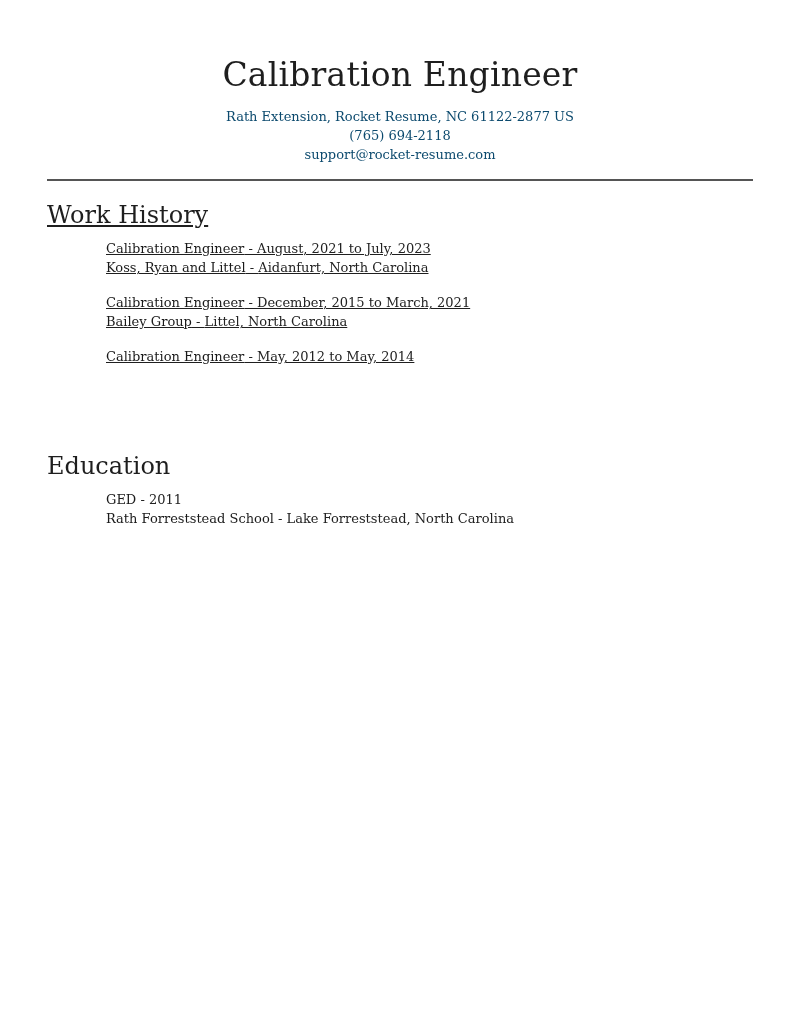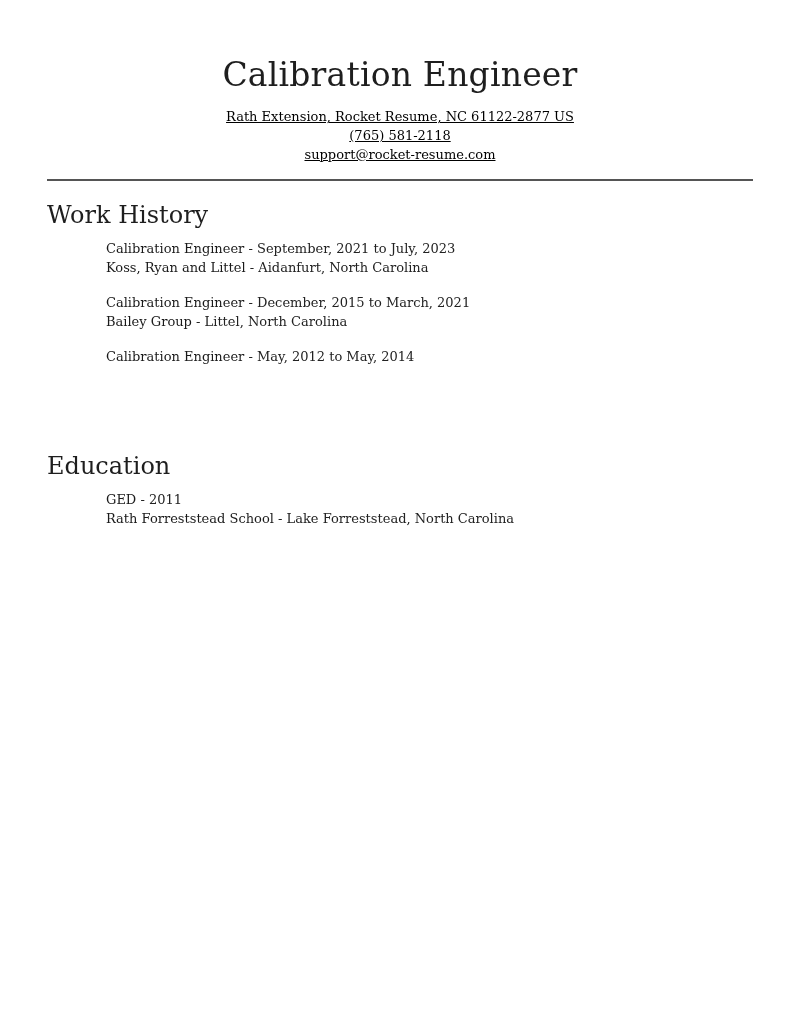--- a/index.html
+++ b/index.html
@@ -33,22 +33,21 @@
       line-height: 44px;
       font-weight: normal;
       margin: 0;
       letter-spacing: 0.2px;
       color: #1e1e1e;
     }
     .contact {
       margin-top: 10px;
       font-size: 13px;
       line-height: 19px;
-      color: #000000;
-      text-decoration: underline;
+      color: #0c4a6e;
     }
     .contact div { white-space: nowrap; }
     .rule {
       position: absolute;
       left: 47px;
       top: 166px;
       width: 706px;
       height: 0;
       border-top: 2px solid #555;
     }
@@ -80,33 +79,33 @@
   </style>
 </head>
 <body>
 
 <div class="page">
 
   <div class="header">
     <h1 class="name">Calibration Engineer</h1>
     <div class="contact">
       <div>Rath Extension, Rocket Resume, NC 61122-2877 US</div>
-      <div>(765) 581-2118</div>
+      <div>(765) 694-2118</div>
       <div>support@rocket-resume.com</div>
     </div>
   </div>
 
   <div class="rule"></div>
 
-  <div class="section" style="top:187px;">
+  <div class="section" style="top:187px;text-decoration:underline;">
     <h2 class="section-title">Work History</h2>
     <div class="entries">
 
       <div class="entry">
-        <div class="line"><span class="strong">Calibration Engineer</span><span> - </span><span>September, 2021 to July, 2023</span></div>
+        <div class="line"><span class="strong">Calibration Engineer</span><span> - </span><span>August, 2021 to July, 2023</span></div>
         <div class="line"><span class="strong">Koss, Ryan and Littel</span><span> - </span><span>Aidanfurt, North Carolina</span></div>
       </div>
 
       <div class="entry">
         <div class="line"><span class="strong">Calibration Engineer</span><span> - </span><span>December, 2015 to March, 2021</span></div>
         <div class="line"><span class="strong">Bailey Group</span><span> - </span><span>Littel, North Carolina</span></div>
       </div>
 
 
       <div class="entry">

